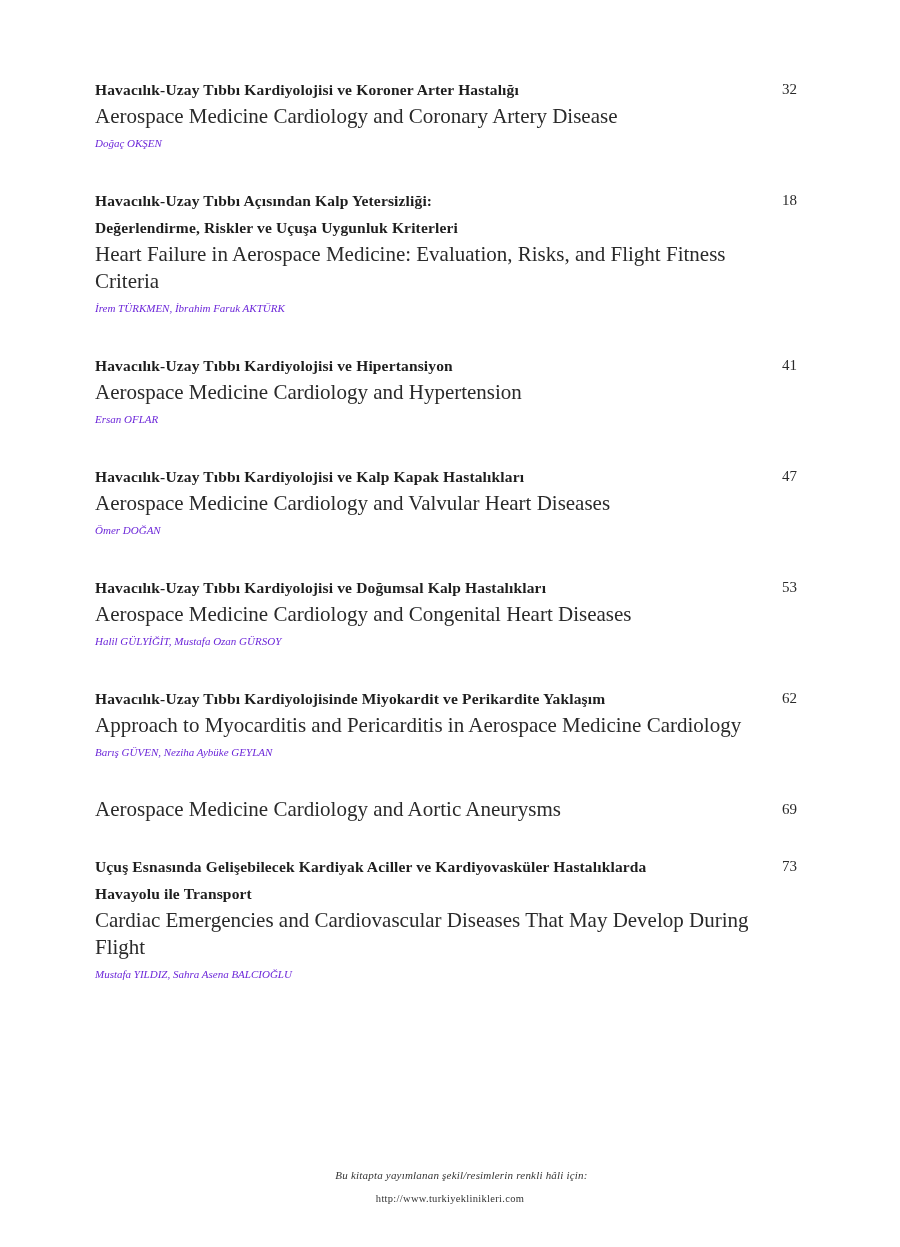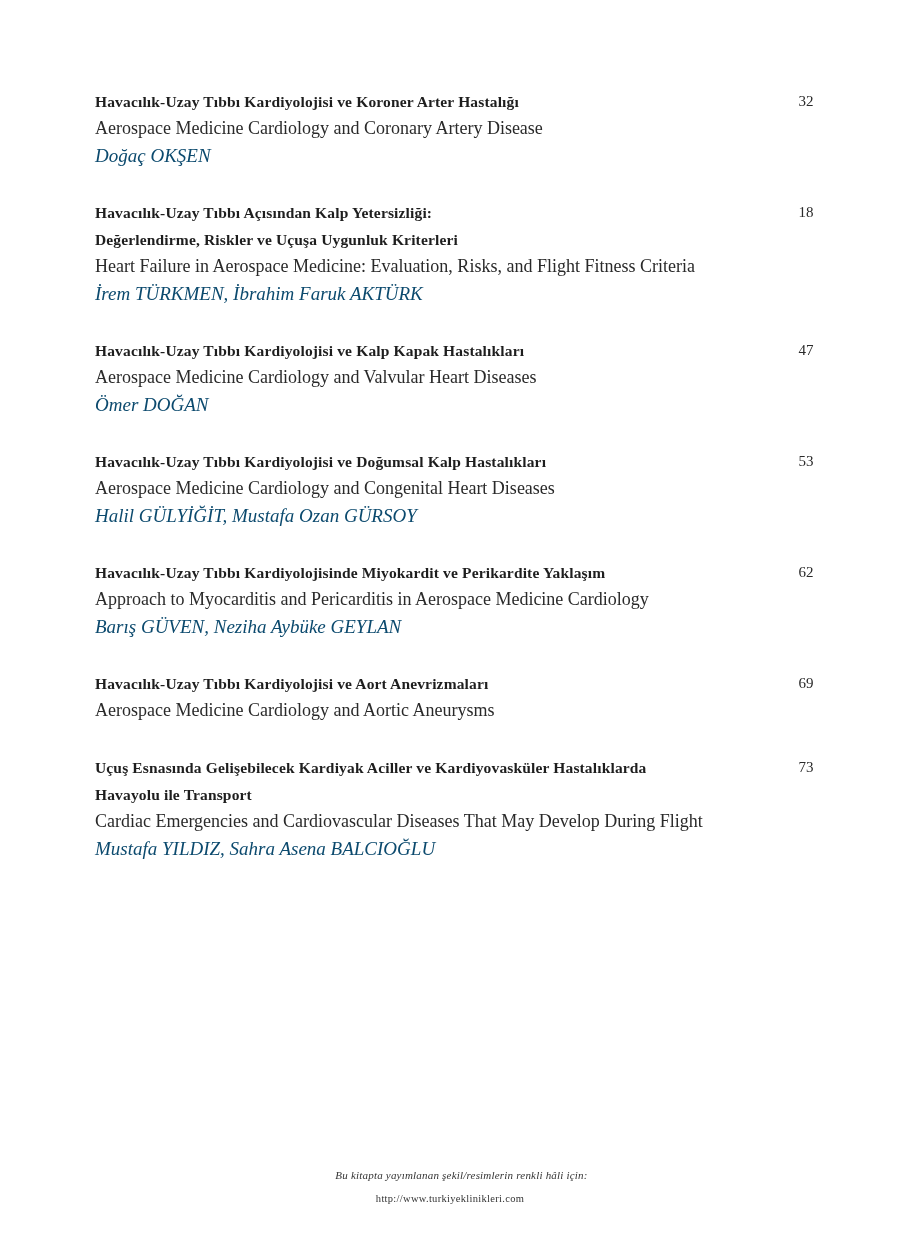--- a/index.html
+++ b/index.html
@@ -11,21 +11,21 @@
     position: relative;
     width: 900px;
     height: 1247px;
     background: #ffffff;
     font-family: "Liberation Serif", serif;
     color: #222222;
     overflow: hidden;
   }
   .toc {
     position: absolute;
-    top: 88px;
+    top: 76px;
     left: 95px;
     right: 70px;
   }
   .entry {
     display: flex;
     align-items: flex-start;
     margin-bottom: 30px;
   }
   .entry-main {
     flex: 1 1 auto;
@@ -34,36 +34,36 @@
   .entry-title {
     margin: 0;
     font-size: 15.5px;
     font-weight: bold;
     line-height: 27px;
     color: #1e1e1e;
     letter-spacing: 0.15px;
   }
   .entry-subtitle {
     margin: 0;
-    font-size: 18px;
+    font-size: 21px;
     font-weight: normal;
     line-height: 27px;
     color: #2a2a2a;
   }
   .entry-authors {
     margin: 0;
-    font-size: 19px;
+    font-size: 11px;
     font-style: italic;
     line-height: 27px;
-    color: #0c4a6e;
+    color: #6d28d9;
   }
   .entry-pageno {
     flex: 0 0 auto;
     min-width: 48px;
-    text-align: center;
+    text-align: left;
     font-size: 15px;
     line-height: 27px;
     color: #2a2a2a;
     padding-left: 12px;
   }
   .page-footer {
     position: absolute;
     left: 0;
     right: 0;
     top: 1165px;
@@ -113,20 +113,32 @@
             <div>Değerlendirme, Riskler ve Uçuşa Uygunluk Kriterleri</div>
           </h2>
       <div class="entry-subtitle">
             <div>Heart Failure in Aerospace Medicine: Evaluation, Risks, and Flight Fitness Criteria</div>
           </div>
       <p class="entry-authors">İrem TÜRKMEN, İbrahim Faruk AKTÜRK</p>
     </div>
     <div class="entry-pageno">18</div>
   </section>
 
+  <section class="entry">
+    <div class="entry-main">
+      <h2 class="entry-title">
+            <div>Havacılık-Uzay Tıbbı Kardiyolojisi ve Hipertansiyon</div>
+          </h2>
+      <div class="entry-subtitle">
+            <div>Aerospace Medicine Cardiology and Hypertension</div>
+          </div>
+      <p class="entry-authors">Ersan OFLAR</p>
+    </div>
+    <div class="entry-pageno">41</div>
+  </section>
 
   <section class="entry">
     <div class="entry-main">
       <h2 class="entry-title">
             <div>Havacılık-Uzay Tıbbı Kardiyolojisi ve Kalp Kapak Hastalıkları</div>
           </h2>
       <div class="entry-subtitle">
             <div>Aerospace Medicine Cardiology and Valvular Heart Diseases</div>
           </div>
       <p class="entry-authors">Ömer DOĞAN</p>
@@ -155,23 +167,20 @@
       <div class="entry-subtitle">
             <div>Approach to Myocarditis and Pericarditis in Aerospace Medicine Cardiology</div>
           </div>
       <p class="entry-authors">Barış GÜVEN, Neziha Aybüke GEYLAN</p>
     </div>
     <div class="entry-pageno">62</div>
   </section>
 
   <section class="entry">
     <div class="entry-main">
-      <h2 class="entry-title">
-            <div>Havacılık-Uzay Tıbbı Kardiyolojisi ve Aort Anevrizmaları</div>
-          </h2>
       <div class="entry-subtitle">
             <div>Aerospace Medicine Cardiology and Aortic Aneurysms</div>
           </div>
     </div>
     <div class="entry-pageno">69</div>
   </section>
 
   <section class="entry">
     <div class="entry-main">
       <h2 class="entry-title">

